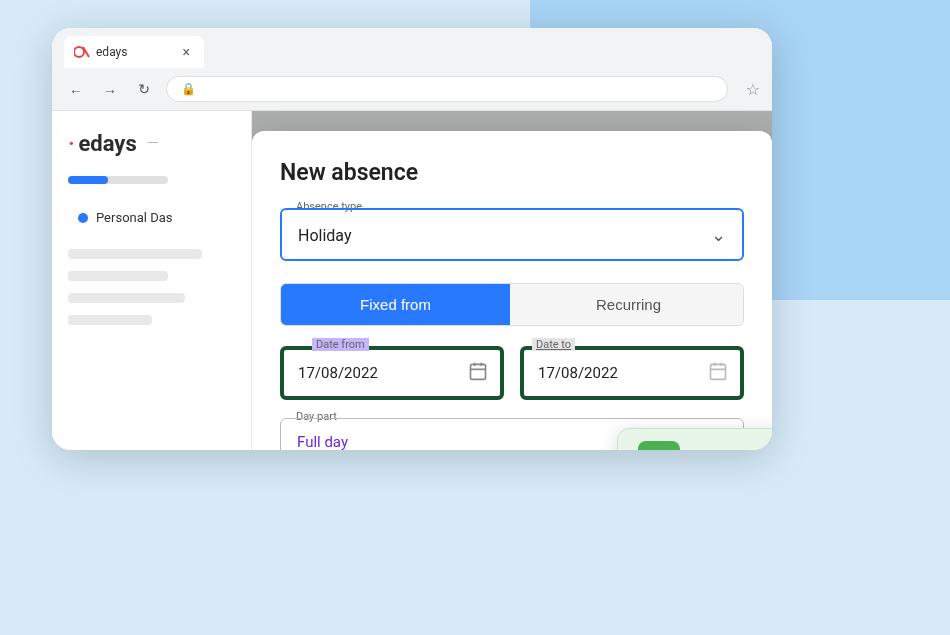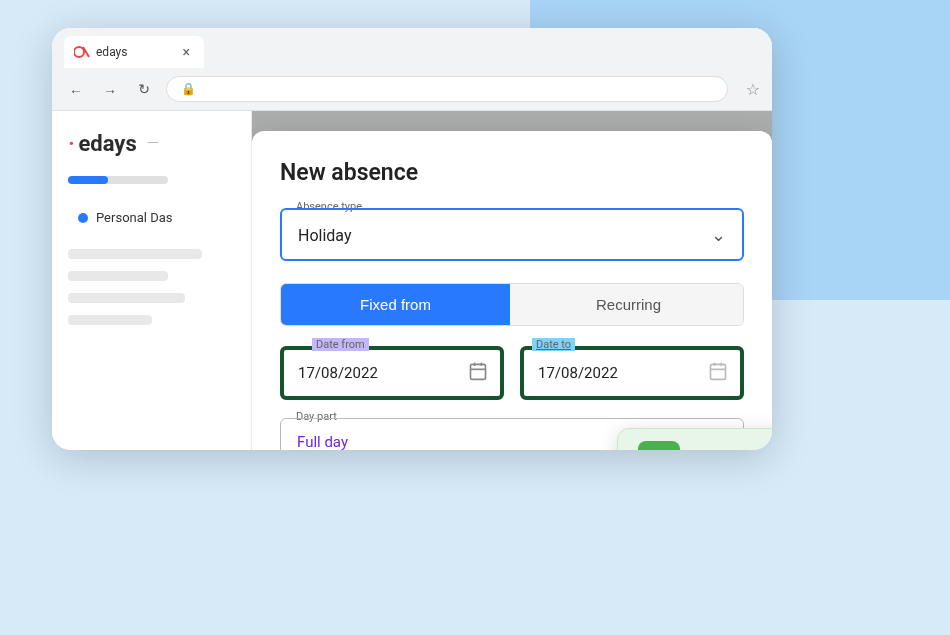--- a/index.html
+++ b/index.html
@@ -488,21 +488,21 @@
                     <rect x="3" y="4" width="18" height="18" rx="2"></rect>
                     <line x1="16" y1="2" x2="16" y2="6"></line>
                     <line x1="8" y1="2" x2="8" y2="6"></line>
                     <line x1="3" y1="10" x2="21" y2="10"></line>
                   </svg>
                 </span>
               </div>
             </div>
 
             <div class="date-field">
-              <span class="field-label" style="position:absolute; top:-8px; left:12px; font-size:11px; color:#666; background:#7dd3fc; padding:0 4px; z-index:1;text-decoration:underline;">Date to</span>
+              <span class="field-label" style="position:absolute; top:-8px; left:12px; font-size:11px; color:#666; background:#e5e5e5; padding:0 4px; z-index:1;text-decoration:underline;">Date to</span>
               <div class="date-field-border">
                 <div class="date-value">17/08/2022</div>
                 <span class="calendar-icon">
                   <svg width="20" height="20" viewBox="0 0 24 24" fill="none" stroke="#bbb" stroke-width="2">
                     <rect x="3" y="4" width="18" height="18" rx="2"></rect>
                     <line x1="16" y1="2" x2="16" y2="6"></line>
                     <line x1="8" y1="2" x2="8" y2="6"></line>
                     <line x1="3" y1="10" x2="21" y2="10"></line>
                   </svg>
                 </span>

